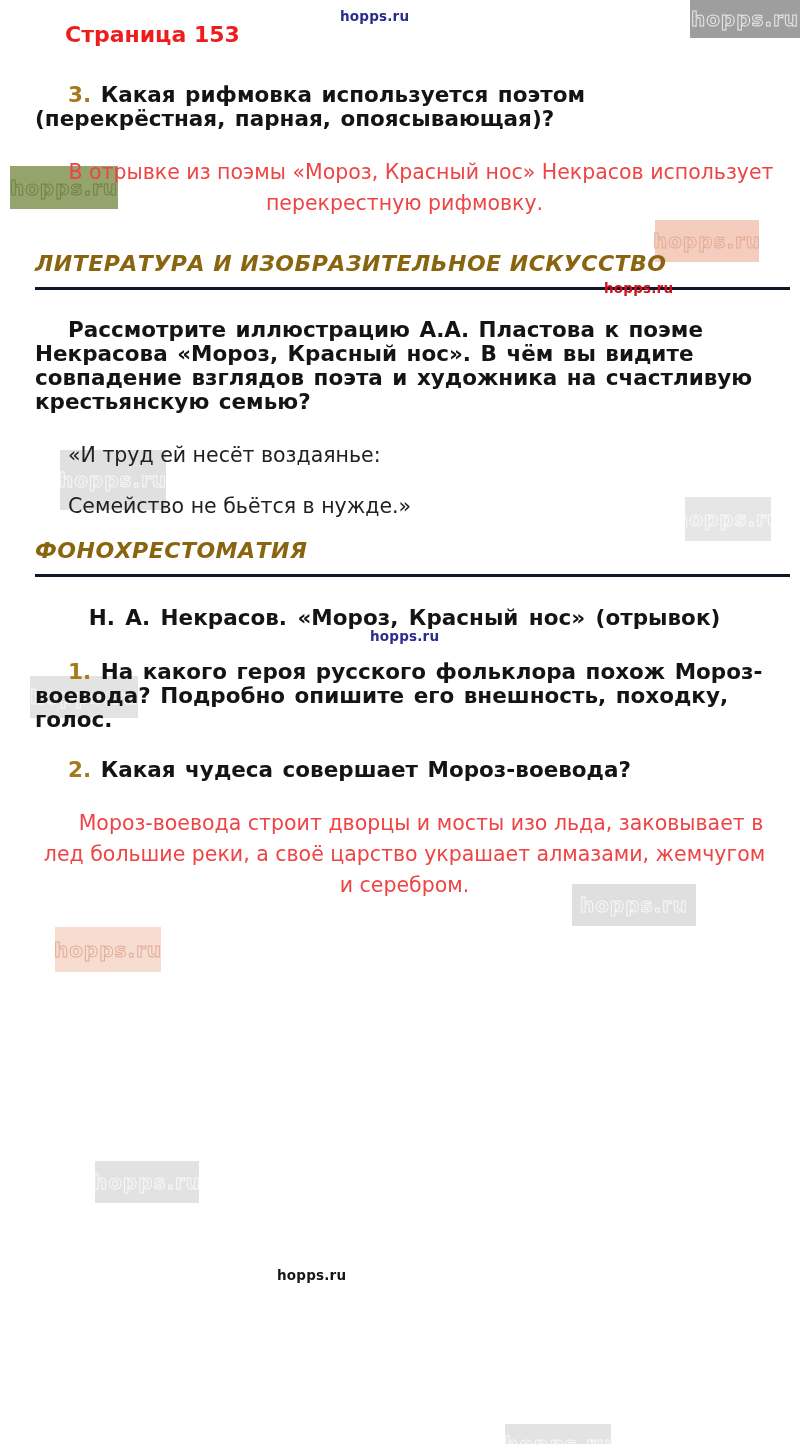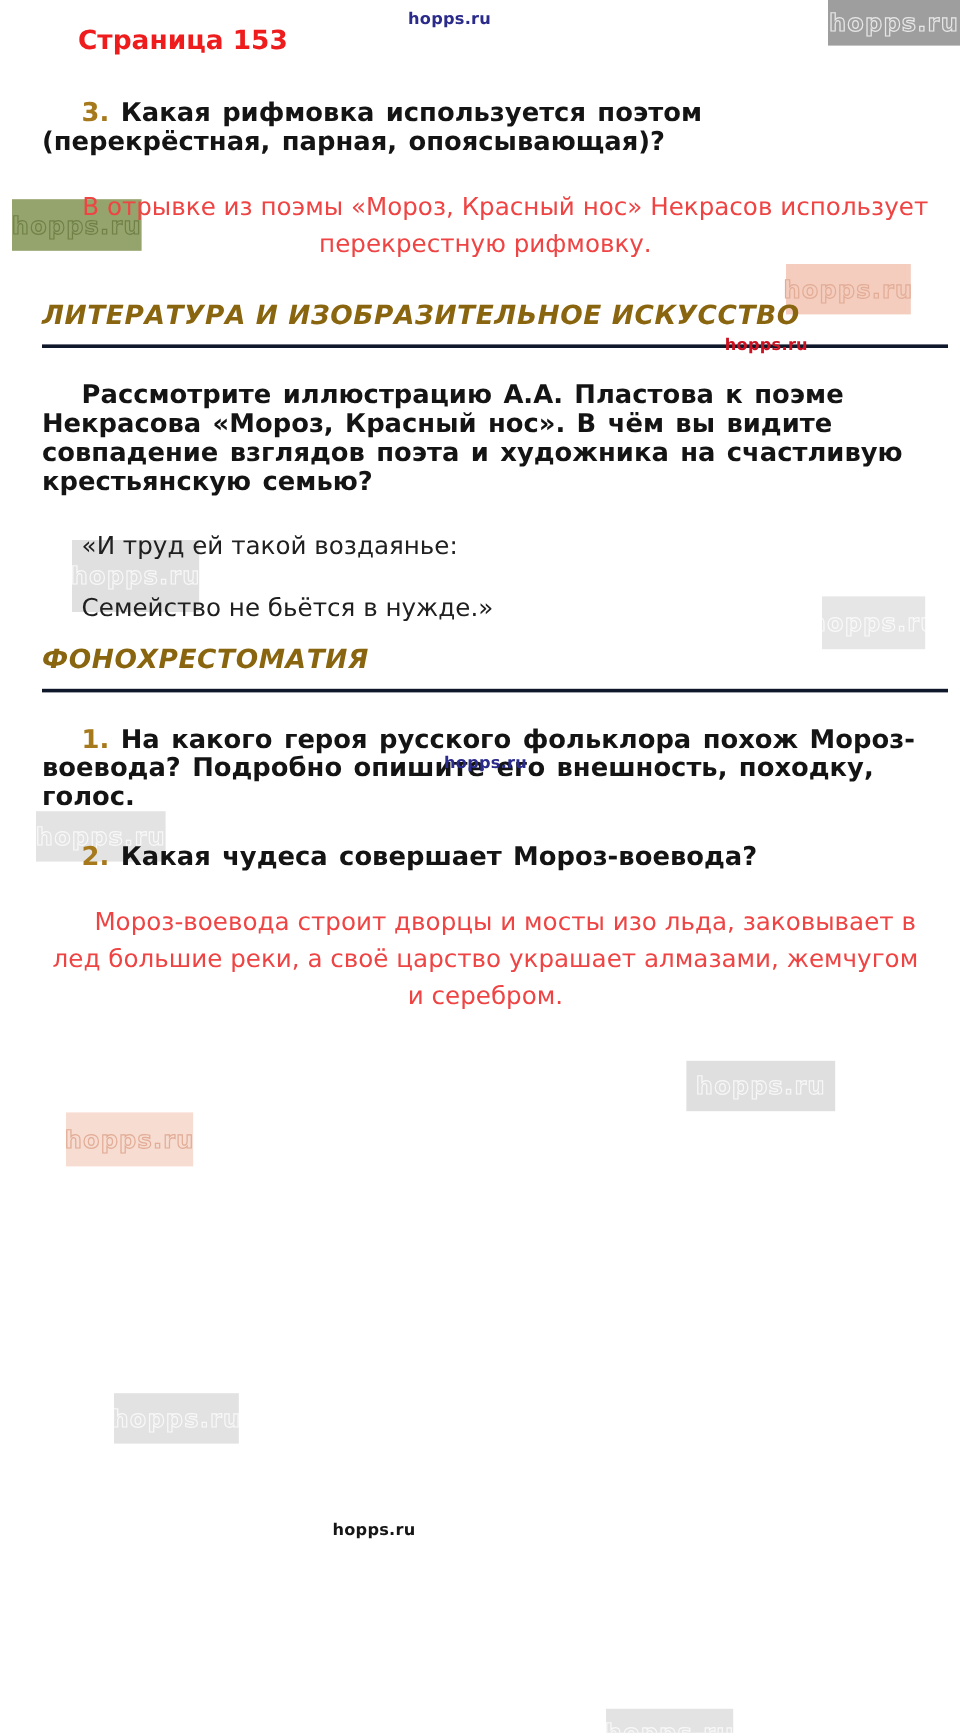--- a/index.html
+++ b/index.html
@@ -122,25 +122,26 @@
 
   <div class="page-title">Страница 153</div>
 
   <p class="q"><span class="qnum">3.</span> <span>Какая рифмовка используется поэтом (перекрёстная, парная, опоясывающая)?</span></p>
   <p class="a">В отрывке из поэмы «Мороз, Красный нос» Некрасов использует перекрестную рифмовку.</p>
 
 
   <h2 class="section-heading">ЛИТЕРАТУРА И ИЗОБРАЗИТЕЛЬНОЕ ИСКУССТВО</h2>
 
   <p class="q">Рассмотрите иллюстрацию А.А. Пластова к поэме Некрасова «Мороз, Красный нос». В чём вы видите совпадение взглядов поэта и художника на счастливую крестьянскую семью?</p>
-  <p class="quote">«И труд ей такой воздаянье:</p>
+  <p class="quote">«И труд ей несёт воздаянье:</p>
   <p class="quote last">Семейство не бьётся в нужде.»</p>
 
   <h2 class="section-heading">ФОНОХРЕСТОМАТИЯ</h2>
 
+  <div class="subtitle">Н. А. Некрасов. «Мороз, Красный нос» (отрывок)</div>
 
   <p class="q"><span class="qnum">1.</span> <span>На какого героя русского фольклора похож Мороз-воевода? Подробно опишите его внешность, походку, голос.</span></p>
 
   <p class="q"><span class="qnum">2.</span> <span>Какая чудеса совершает Мороз-воевода?</span></p>
   <p class="a">Мороз-воевода строит дворцы и мосты изо льда, заковывает в лед большие реки, а своё царство украшает алмазами, жемчугом и серебром.</p>
 
 </div>
 
 <div class="wm-toplayer">
   <span class="wm-t wm-t-topcenter">hopps.ru</span>

